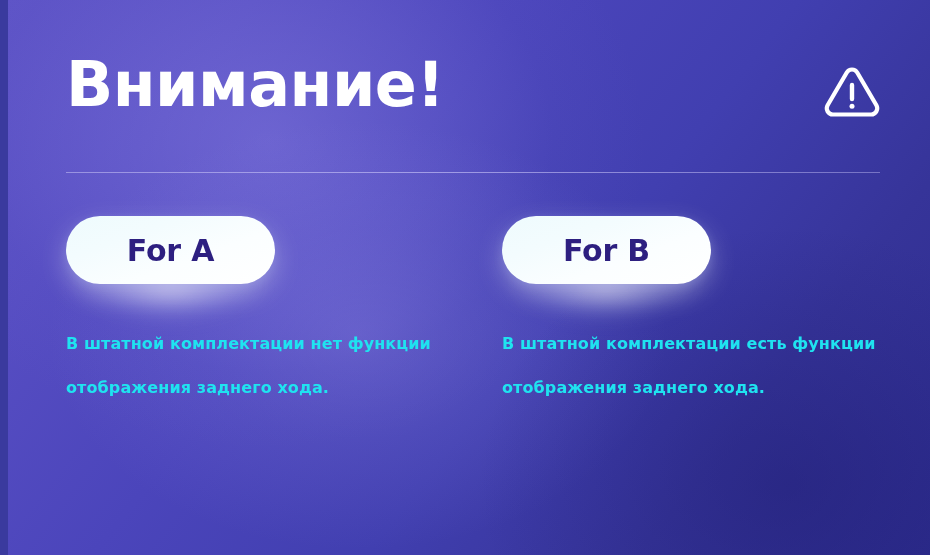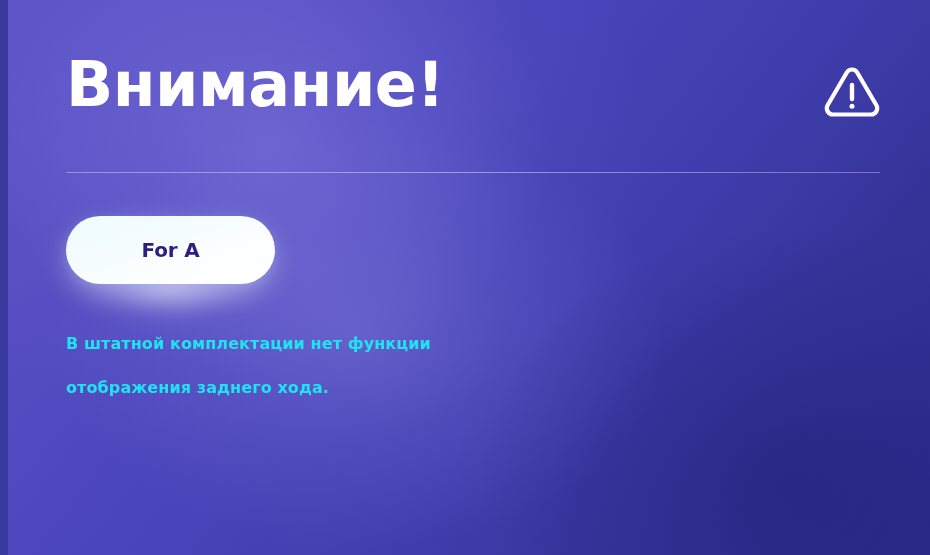--- a/index.html
+++ b/index.html
@@ -138,21 +138,21 @@
     display: inline-flex;
     align-items: center;
     justify-content: center;
     width: 209px;
     height: 68px;
     border-radius: 40px;
     border: none;
     padding: 0;
     cursor: pointer;
     font-family: inherit;
-    font-size: 20px;
+    font-size: 30px;
     font-weight: 700;
     letter-spacing: -0.2px;
     color: #2d1f80;
     background: linear-gradient(160deg,
         #eefbfd 0%,
         #f3fcfe 30%,
         #fbfeff 62%,
         #ffffff 100%);
     box-shadow:
       0 10px 26px rgba(255,255,255,0.34),
@@ -193,14 +193,21 @@
   <div class="divider"></div>
 
   <div class="col col-a">
     <div class="pill-wrap">
       <div class="pill-glow"></div>
       <button class="pill">For A</button>
     </div>
     <p class="body-text">В штатной комплектации нет функции отображения заднего хода.</p>
   </div>
 
+  <div class="col col-b">
+    <div class="pill-wrap">
+      <div class="pill-glow"></div>
+      <button class="pill">For B</button>
+    </div>
+    <p class="body-text">В штатной комплектации есть функции отображения заднего хода.</p>
+  </div>
 
 </div>
 
 </body></html>

